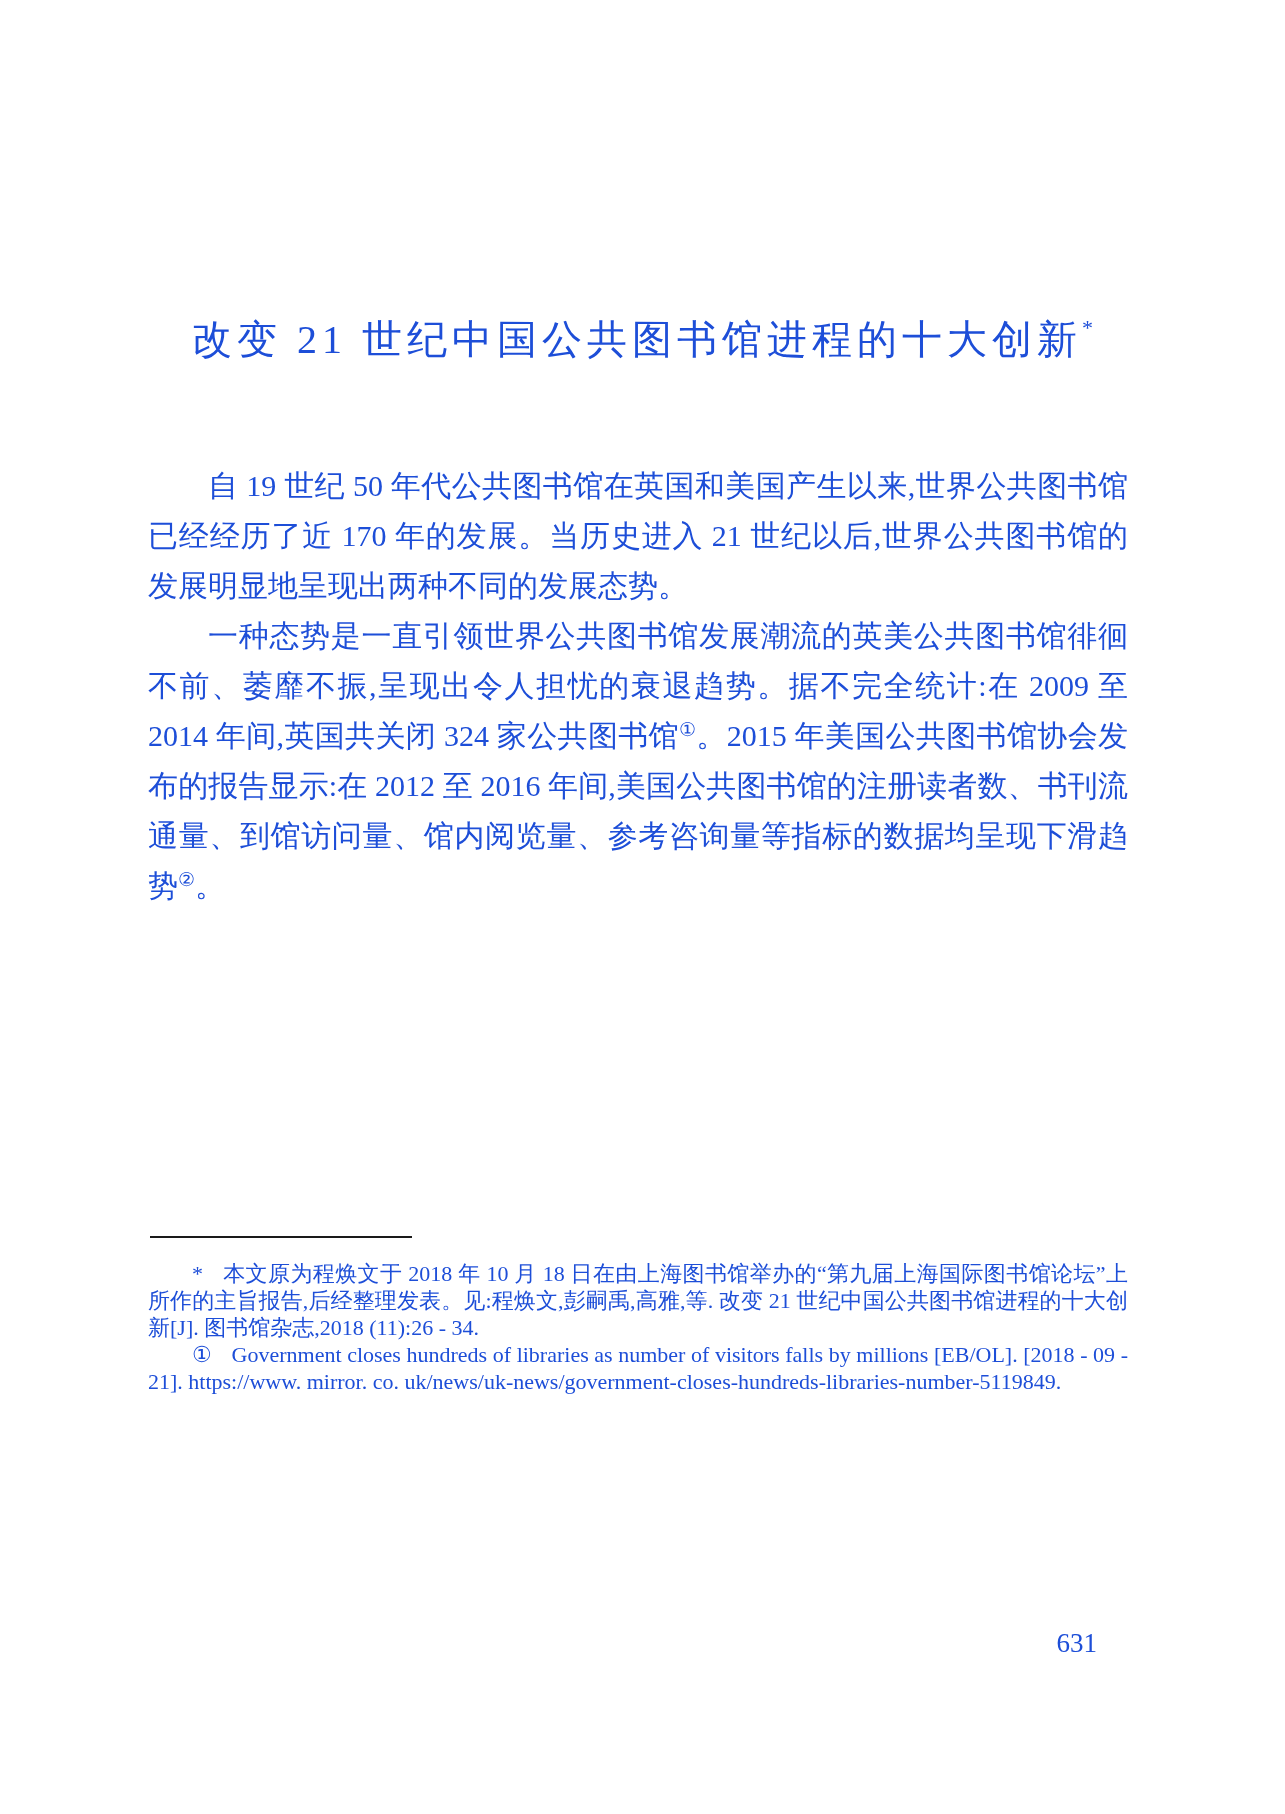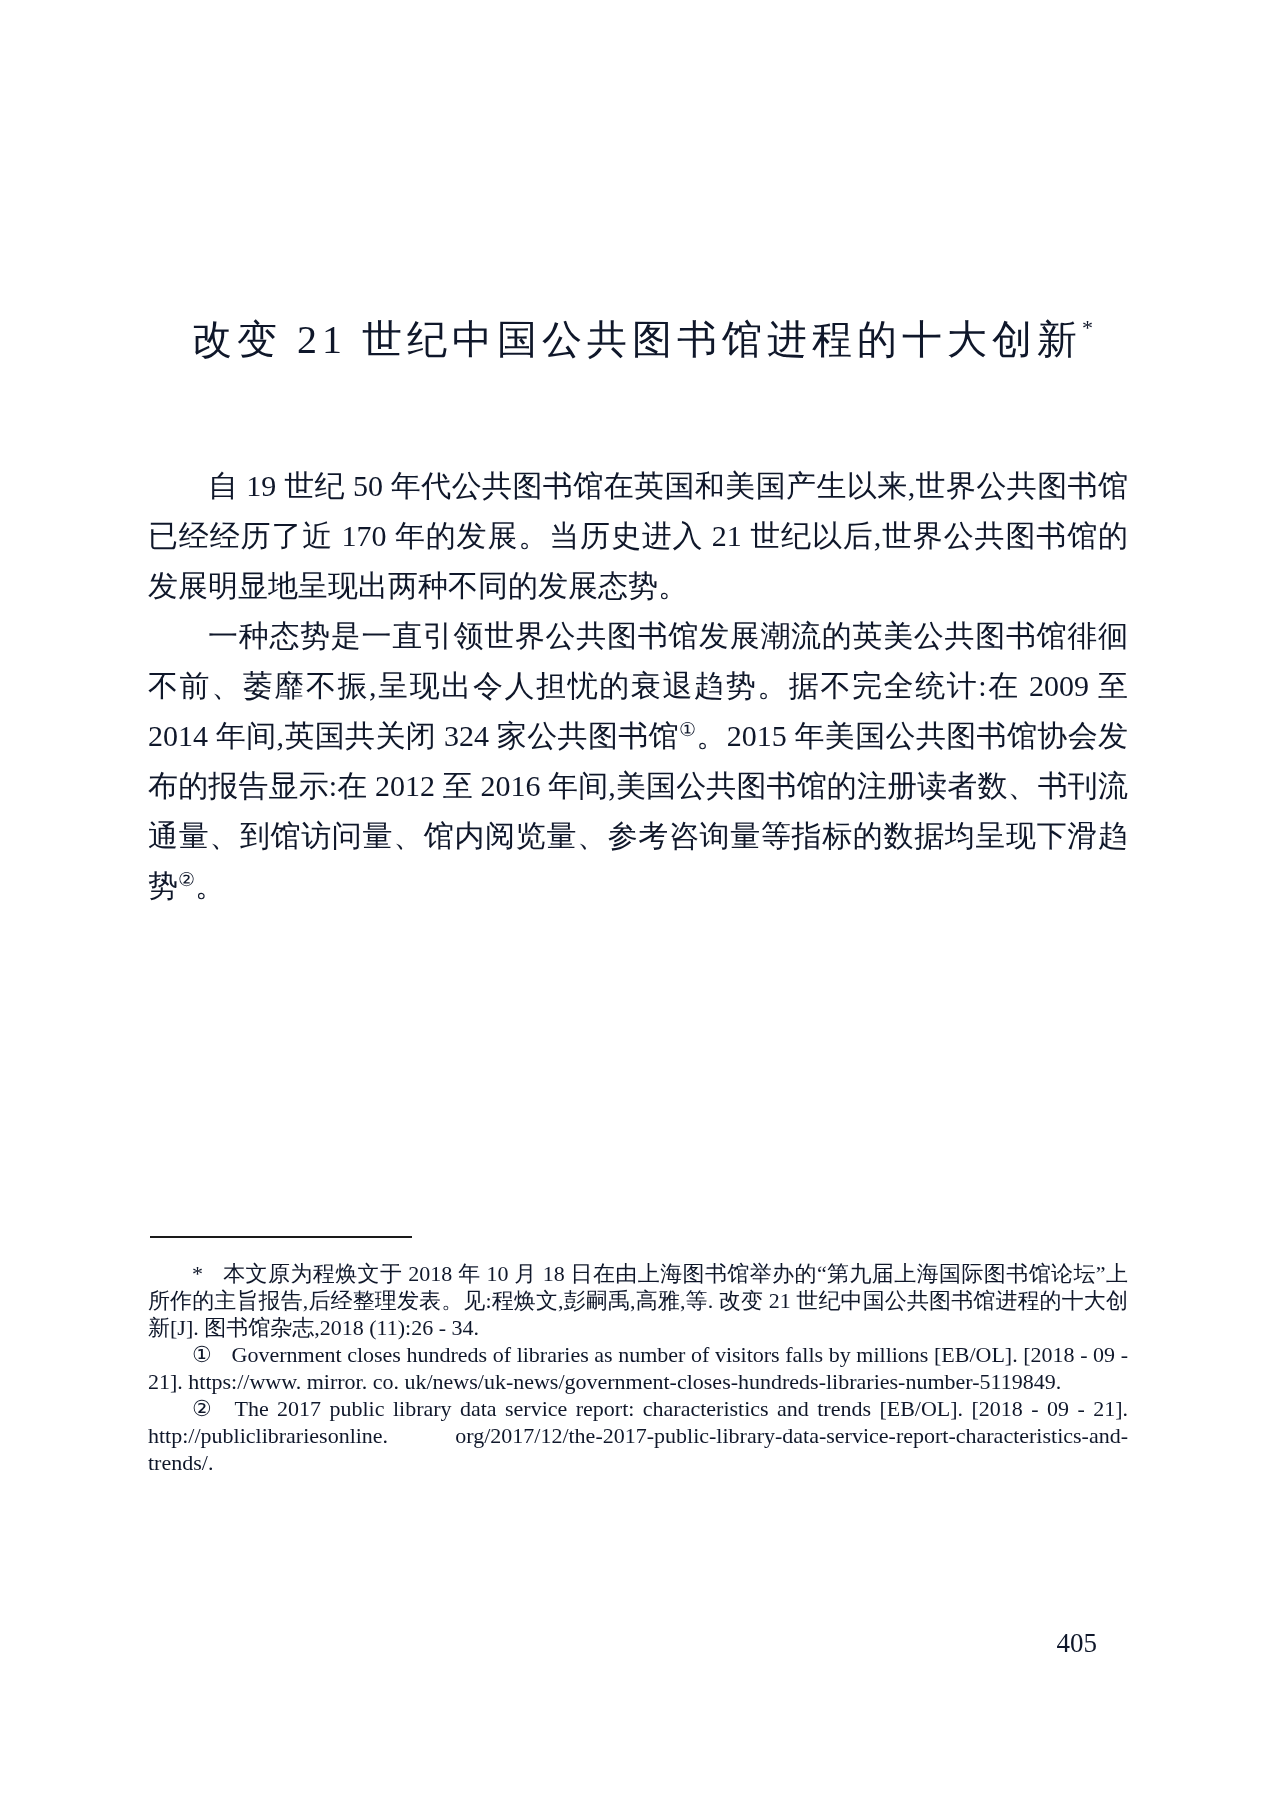--- a/index.html
+++ b/index.html
@@ -6,21 +6,21 @@
     margin: 0;
     padding: 0;
     background: #e8e8e8;
   }
   .page {
     position: relative;
     width: 1285px;
     height: 1814px;
     margin: 0 auto;
     background: #ffffff;
-    color: #0f172a;
+    color: #1d4ed8;
     font-family: "Liberation Serif", "DejaVu Serif", serif;
     overflow: hidden;
   }
   .title {
     position: absolute;
     top: 312px;
     left: 0;
     width: 100%;
     margin: 0;
     text-align: center;
@@ -92,18 +92,17 @@
   <div class="body">
     <p class="para"><span>自 19 世纪 50 年代公共图书馆在英国和美国产生以来,世界公共图书馆已经经历了近 170 年的发展。当历史进入 21 世纪以后,世界公共图书馆的发展明显地呈现出两种不同的发展态势。</span></p>
     <p class="para"><span>一种态势是一直引领世界公共图书馆发展潮流的英美公共图书馆徘徊不前、萎靡不振,呈现出令人担忧的衰退趋势。据不完全统计:在 2009 至 2014 年间,英国共关闭 324 家公共图书馆</span><sup class="fnref">①</sup><span>。2015 年美国公共图书馆协会发布的报告显示:在 2012 至 2016 年间,美国公共图书馆的注册读者数、书刊流通量、到馆访问量、馆内阅览量、参考咨询量等指标的数据均呈现下滑趋势</span><sup class="fnref">②</sup><span>。</span></p>
   </div>
 
   <div class="fn-divider"></div>
 
   <div class="footnotes">
     <p class="fn"><span class="fn-marker">*</span><span>本文原为程焕文于 2018 年 10 月 18 日在由上海图书馆举办的“第九届上海国际图书馆论坛”上所作的主旨报告,后经整理发表。见:程焕文,彭嗣禹,高雅,等. 改变 21 世纪中国公共图书馆进程的十大创新[J]. 图书馆杂志,2018 (11):26 - 34.</span></p>
     <p class="fn"><span class="fn-marker">①</span><span>Government closes hundreds of libraries as number of visitors falls by millions [EB/OL]. [2018 - 09 - 21]. https://www. mirror. co. uk/news/uk-news/government-closes-hundreds-libraries-number-5119849.</span></p>
-    <p class="fn"><span class="fn-marker">②</span><span>The 2017 public library data service report: characteristics and trends [EB/OL]. [2018 - 09 - 21]. http://publiclibrariesonline. org/2017/12/the-2017-public-library-data-service-report-characteristics-and-trends/.</span></p>
   </div>
 
-  <div class="page-number">405</div>
+  <div class="page-number">631</div>
 
 </div>
 
 </body></html>

